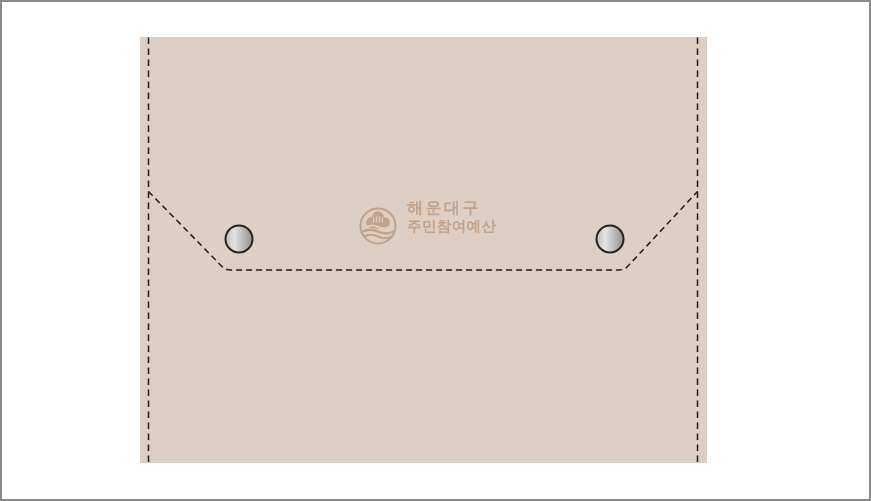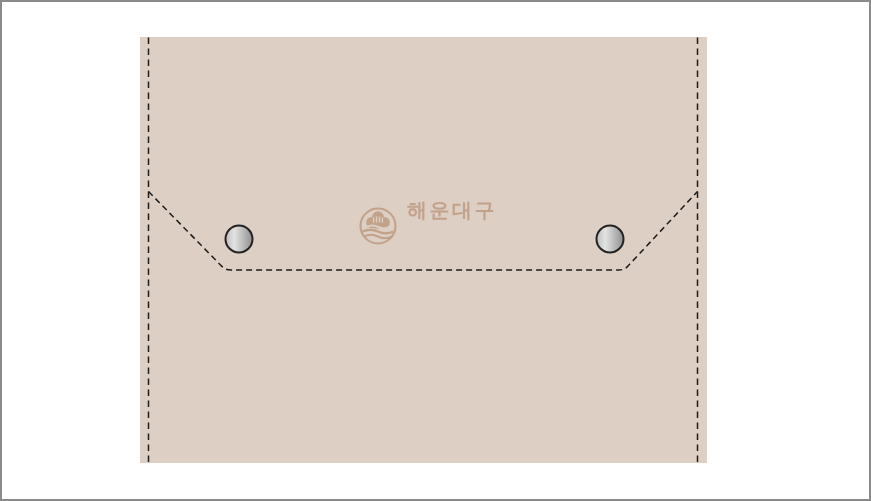--- a/index.html
+++ b/index.html
@@ -35,21 +35,21 @@
   .logo-text {
     position: absolute;
     left: 405px;
     top: 198px;
     width: 180px;
     color: #c2a28b;
     text-align: left;
     user-select: none;
   }
   .logo-org {
-    font-size: 20px;
+    font-size: 16px;
     font-weight: bold;
     letter-spacing: 2.5px;
     line-height: 1.0;
     white-space: nowrap;
   }
   .logo-program {
     font-size: 14.5px;
     font-weight: bold;
     letter-spacing: 0.4px;
     line-height: 1.0;
@@ -103,15 +103,16 @@
 
       <path d="M -11.5 1 Q -5.8 -2 0 1 T 11.5 1" fill="none" stroke="#ddcfc3" stroke-width="2"></path>
 
       <path d="M -15.5 5.5 Q -7.8 2 0 5.5 T 15.5 5.5" fill="none" stroke="#c2a28b" stroke-width="2.3"></path>
       <path d="M -14 10.5 Q -7 7 0 10.5 T 14 10.5" fill="none" stroke="#c2a28b" stroke-width="2"></path>
     </g>
   </svg>
 
   <div class="logo-text">
     <div class="logo-org">해운대구</div>
+    <div class="logo-program">주민참여예산</div>
   </div>
 
 </div>
 
 </body></html>

